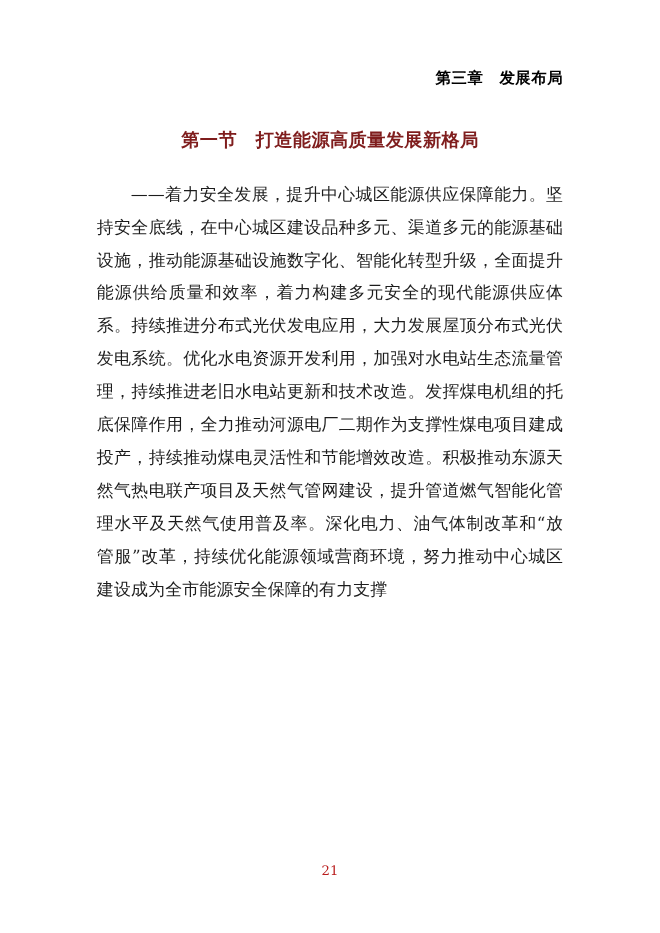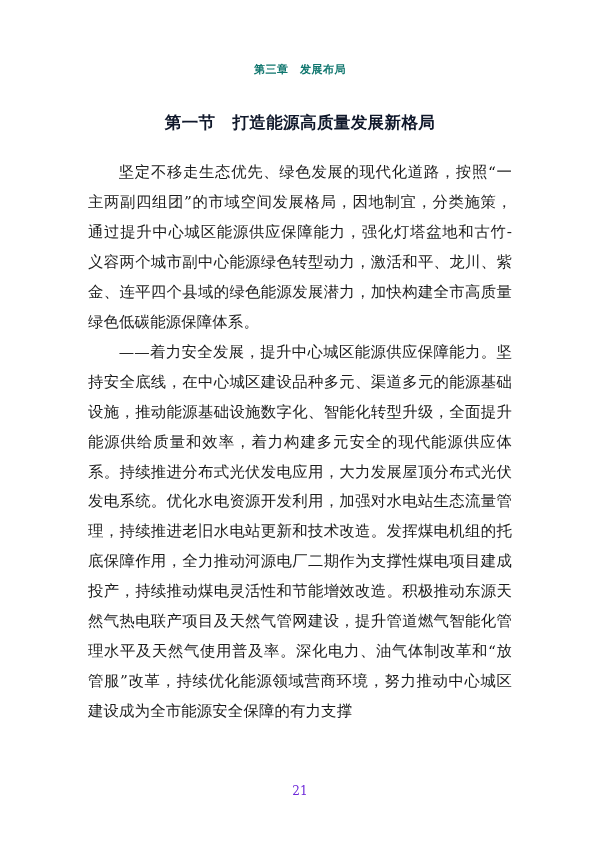--- a/index.html
+++ b/index.html
@@ -22,36 +22,36 @@
     height: 848px;
     background: #ffffff;
   }
   .content {
     position: absolute;
     left: 88px;
     top: 62px;
     width: 424px;
   }
   .chapter-title {
-    text-align: center;
-    font-size: 11px;
+    text-align: right;
+    font-size: 14px;
     font-weight: bold;
     letter-spacing: 0.5px;
     margin: 0 0 34px 0;
     line-height: 1.4;
-    color: #0f766e;
+    color: #000000;
   }
   .section-title {
     text-align: center;
     font-size: 16.5px;
     font-weight: bold;
     letter-spacing: 0.4px;
     margin: 0 0 24px 0;
     line-height: 1.4;
-    color: #0f172a;
+    color: #7f1d1d;
   }
   p.body-para {
     margin: 0;
     font-size: 15.4px;
     line-height: 29.9px;
     text-align: justify;
     text-justify: inter-ideograph;
     text-indent: 2em;
     letter-spacing: 0.15px;
     color: #1c1c1c;
@@ -59,34 +59,33 @@
   .lead-bold {
     font-weight: normal;
   }
   .page-number {
     position: absolute;
     left: 0;
     top: 784px;
     width: 600px;
     text-align: center;
     font-size: 12px;
-    color: #6d28d9;
+    color: #b91c1c;
     font-family: "DejaVu Serif", "Liberation Serif", serif;
   }
 </style>
 </head>
 <body>
 
 <div class="page">
   <div class="content">
 
     <h1 class="chapter-title">第三章　发展布局</h1>
 
     <h2 class="section-title">第一节　打造能源高质量发展新格局</h2>
 
-    <p class="body-para">坚定不移走生态优先、绿色发展的现代化道路，按照“一主两副四组团”的市域空间发展格局，因地制宜，分类施策，通过提升中心城区能源供应保障能力，强化灯塔盆地和古竹-义容两个城市副中心能源绿色转型动力，激活和平、龙川、紫金、连平四个县域的绿色能源发展潜力，加快构建全市高质量绿色低碳能源保障体系。</p>
 
     <p class="body-para"><span class="lead-bold">——着力安全发展，提升中心城区能源供应保障能力。</span><span>坚持安全底线，在中心城区建设品种多元、渠道多元的能源基础设施，推动能源基础设施数字化、智能化转型升级，全面提升能源供给质量和效率，着力构建多元安全的现代能源供应体系。持续推进分布式光伏发电应用，大力发展屋顶分布式光伏发电系统。优化水电资源开发利用，加强对水电站生态流量管理，持续推进老旧水电站更新和技术改造。发挥煤电机组的托底保障作用，全力推动河源电厂二期作为支撑性煤电项目建成投产，持续推动煤电灵活性和节能增效改造。积极推动东源天然气热电联产项目及天然气管网建设，提升管道燃气智能化管理水平及天然气使用普及率。深化电力、油气体制改革和“放管服”改革，持续优化能源领域营商环境，努力推动中心城区建设成为全市能源安全保障的有力支撑</span></p>
 
   </div>
 
   <div class="page-number">21</div>
 </div>
 
 </body></html>

